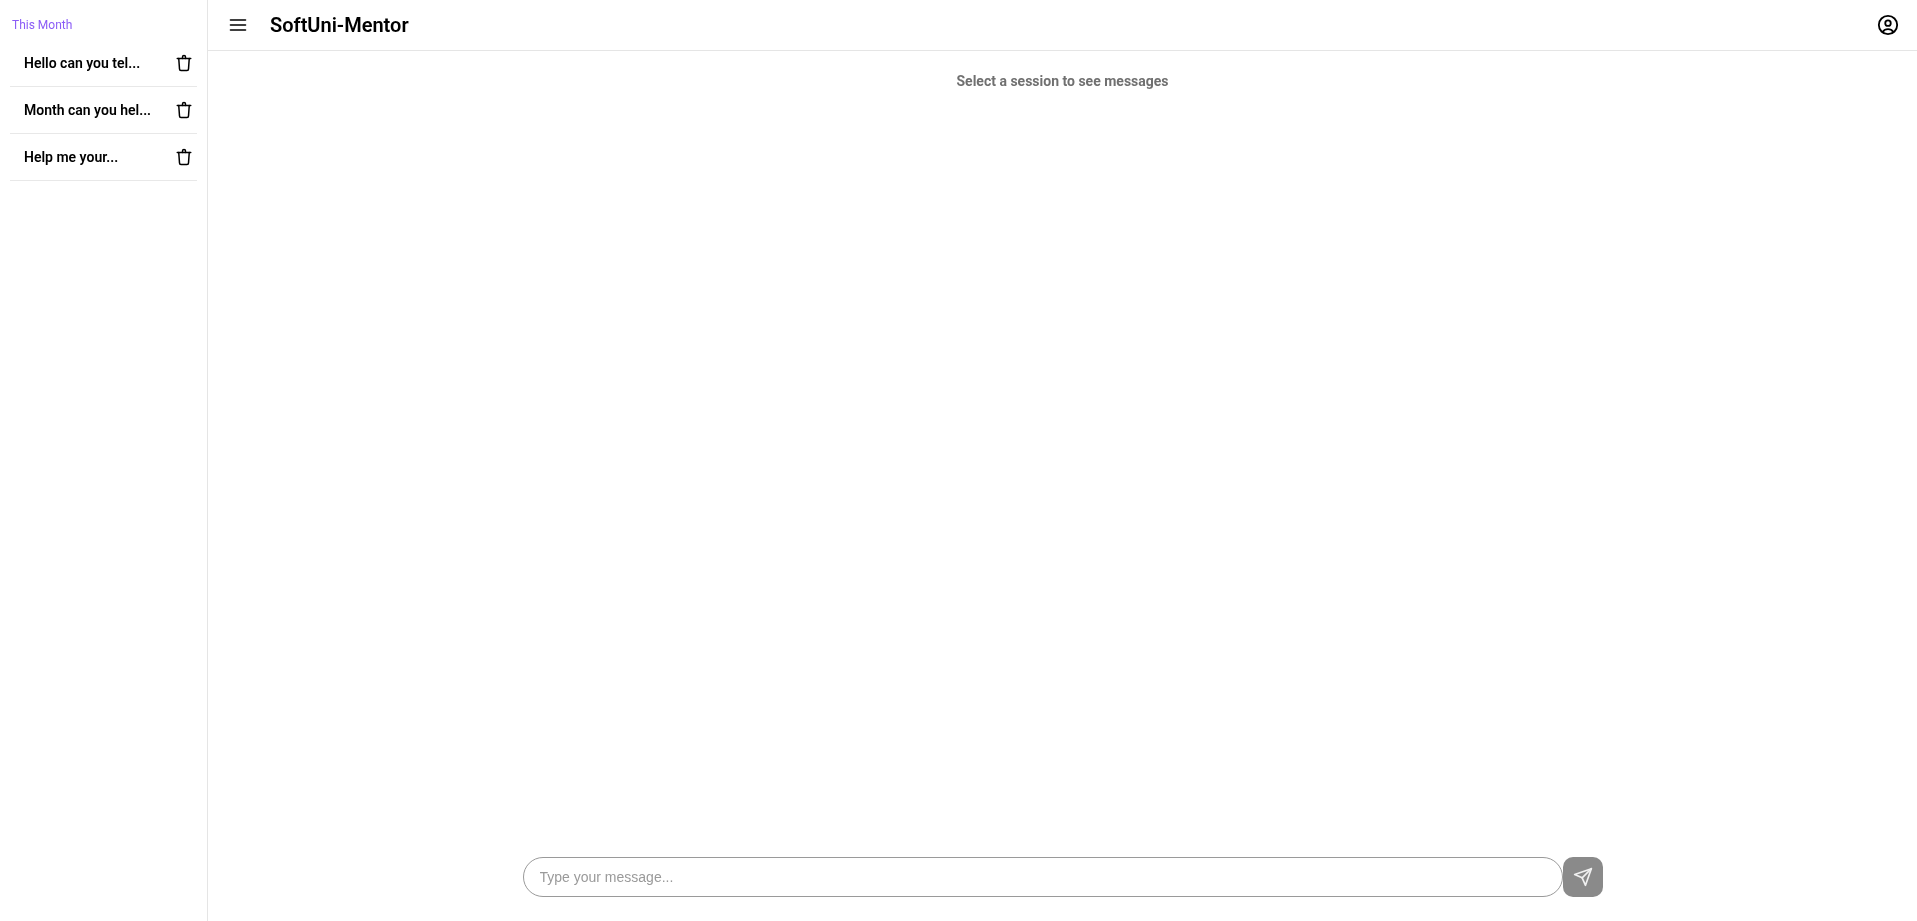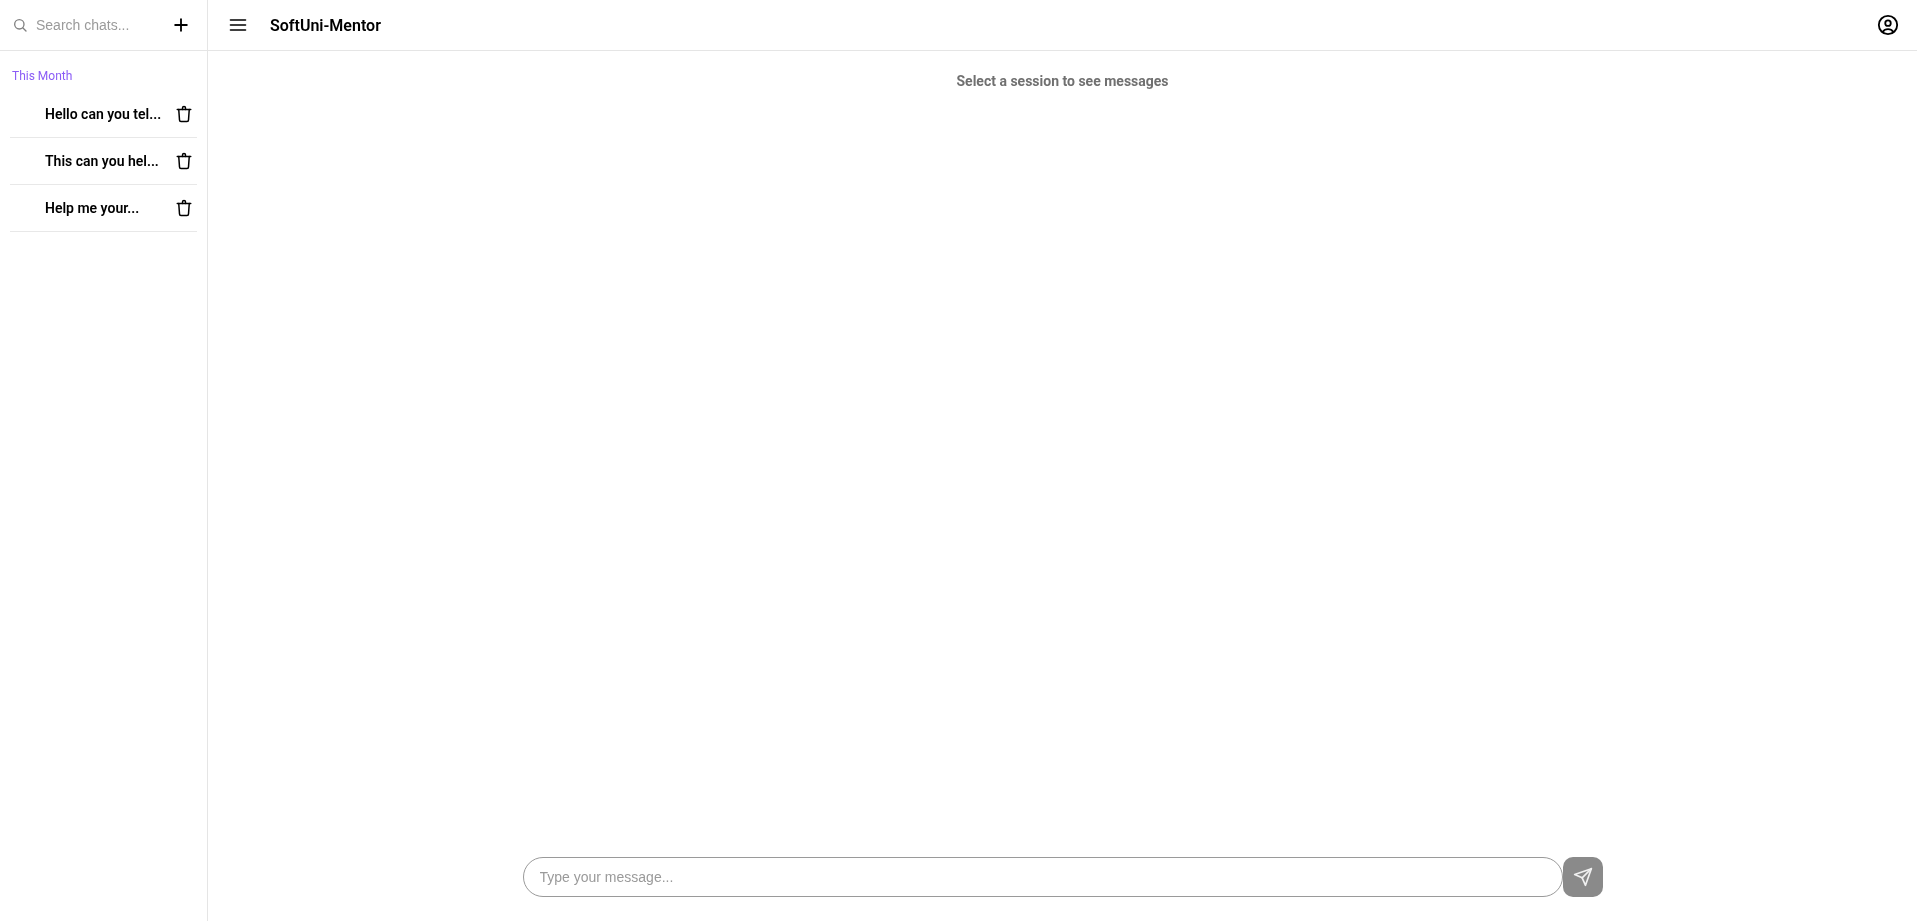--- a/index.html
+++ b/index.html
@@ -78,21 +78,20 @@
       cursor: pointer;
     }
     .chat-item-title {
       font-size: 14px;
       font-weight: 600;
       color: #000;
       white-space: nowrap;
       overflow: hidden;
       text-overflow: ellipsis;
       max-width: 130px;
-      margin-left: 21px;
     }
     .delete-btn {
       background: transparent;
       border: none;
       cursor: pointer;
       display: flex;
       align-items: center;
       color: #000;
       padding: 2px;
     }
@@ -118,21 +117,21 @@
     .menu-btn {
       background: transparent;
       border: none;
       cursor: pointer;
       display: flex;
       align-items: center;
       color: #000;
       padding: 2px;
     }
     .app-title {
-      font-size: 16px;
+      font-size: 20px;
       font-weight: 600;
       color: #000;
       text-align: center;
     }
     .user-btn {
       background: transparent;
       border: none;
       cursor: pointer;
       display: flex;
       align-items: center;
@@ -181,53 +180,36 @@
       color: #f0f0f0;
     }
     svg {
       display: block;
     }
   </style>
 </head>
 <body>
 
 <aside class="sidebar">
-  <div class="sidebar-header">
-    <span class="search-icon">
-      <svg width="16" height="16" viewBox="0 0 24 24" fill="none" stroke="currentColor" stroke-width="2" stroke-linecap="round" stroke-linejoin="round">
-        <circle cx="11" cy="11" r="7"></circle>
-        <line x1="21" y1="21" x2="16.5" y2="16.5"></line>
-      </svg>
-    </span>
-    <input class="search-input" type="text" placeholder="Search chats..." style="">
-    <button class="new-chat-btn">
-      <span>
-        <svg width="20" height="20" viewBox="0 0 24 24" fill="none" stroke="currentColor" stroke-width="2.2" stroke-linecap="round" stroke-linejoin="round">
-          <line x1="12" y1="5" x2="12" y2="19"></line>
-          <line x1="5" y1="12" x2="19" y2="12"></line>
-        </svg>
-      </span>
-    </button>
-  </div>
   <div class="sidebar-content">
     <div class="section-label">This Month</div>
     <div class="chat-item">
       <span class="chat-item-title">Hello can you tel...</span>
       <button class="delete-btn">
         <span>
           <svg width="18" height="18" viewBox="0 0 24 24" fill="none" stroke="currentColor" stroke-width="2" stroke-linecap="round" stroke-linejoin="round">
             <polyline points="3 6 5 6 21 6"></polyline>
             <path d="M19 6l-1 14a2 2 0 0 1-2 2H8a2 2 0 0 1-2-2L5 6"></path>
             <path d="M10 6V4a2 2 0 0 1 2-2h0a2 2 0 0 1 2 2v2"></path>
           </svg>
         </span>
       </button>
     </div>
     <div class="chat-item">
-      <span class="chat-item-title">This can you hel...</span>
+      <span class="chat-item-title">Month can you hel...</span>
       <button class="delete-btn">
         <span>
           <svg width="18" height="18" viewBox="0 0 24 24" fill="none" stroke="currentColor" stroke-width="2" stroke-linecap="round" stroke-linejoin="round">
             <polyline points="3 6 5 6 21 6"></polyline>
             <path d="M19 6l-1 14a2 2 0 0 1-2 2H8a2 2 0 0 1-2-2L5 6"></path>
             <path d="M10 6V4a2 2 0 0 1 2-2h0a2 2 0 0 1 2 2v2"></path>
           </svg>
         </span>
       </button>
     </div>

